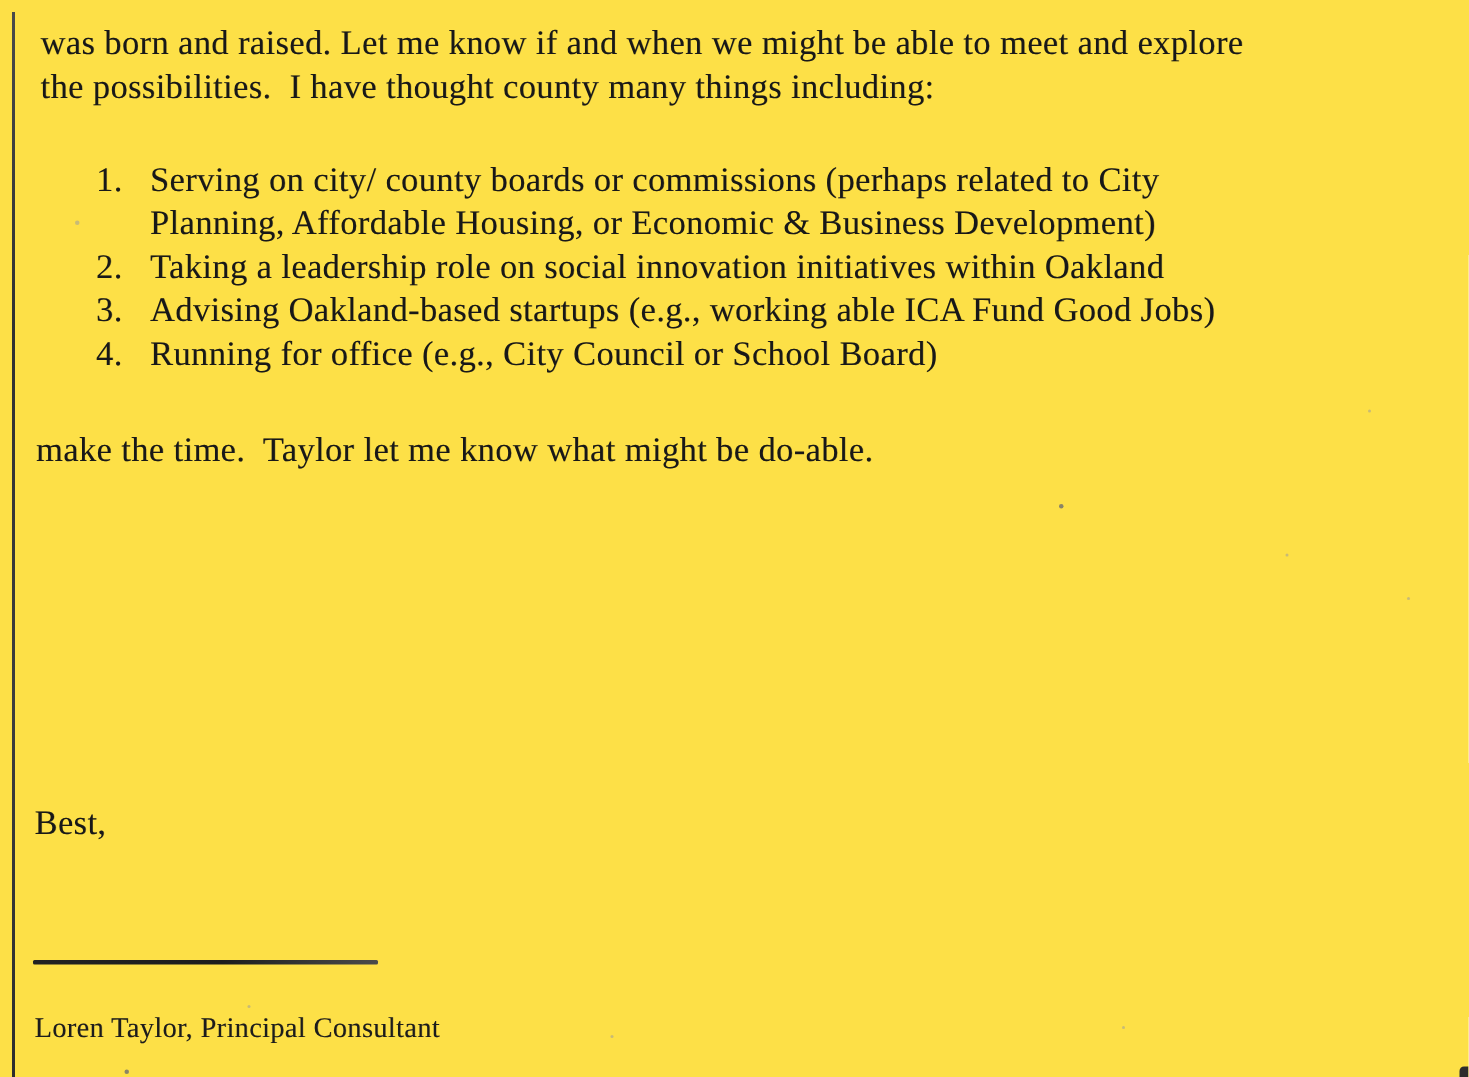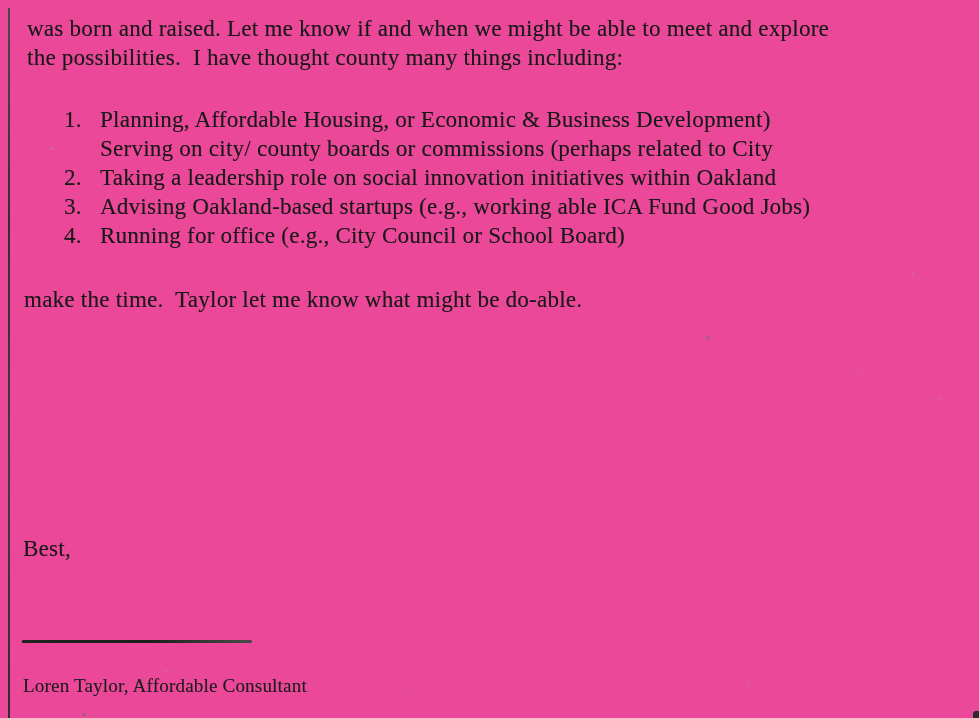--- a/index.html
+++ b/index.html
@@ -7,21 +7,21 @@
   body {
     position: relative;
     background: #ffffff;
     font-family: "Liberation Serif", "DejaVu Serif", serif;
     color: #1b1b1b;
     overflow: hidden;
   }
   .page {
     position: absolute;
     inset: 0;
-    background: #ec4899;
+    background: #fde047;
     padding-left: 36px;
   }
   
   .scan-border-left {
     position: absolute;
     left: 8px;
     top: 8px;
     width: 2px;
     height: 710px;
     background: linear-gradient(#4a4a4a, #303030 30%, #3d3d3d 65%, #2d2d2d);
@@ -90,22 +90,22 @@
 
   <div class="p1 body-text">
     <span class="line">was born and raised. Let me know if and when we might be able to meet and explore</span>
     <span class="line">the possibilities.  I have thought county many things including:</span>
   </div>
 
   <div class="list body-text">
     <div class="list-item">
       <span class="list-num">1.</span>
       <span class="list-text">
+        <span class="line">Serving on city/ county boards or commissions (perhaps related to City</span>
         <span class="line">Planning, Affordable Housing, or Economic &amp; Business Development)</span>
-        <span class="line">Serving on city/ county boards or commissions (perhaps related to City</span>
       </span>
     </div>
     <div class="list-item">
       <span class="list-num">2.</span>
       <span class="list-text">
         <span class="line">Taking a leadership role on social innovation initiatives within Oakland</span>
       </span>
     </div>
     <div class="list-item">
       <span class="list-num">3.</span>
@@ -124,21 +124,21 @@
   <div class="p2 body-text">
     <span class="line">make the time.  Taylor let me know what might be do-able.</span>
   </div>
 
   <div class="closing body-text">
     <span class="line">Best,</span>
   </div>
 
   <div class="sig-rule"></div>
 
-  <div class="sig-name">Loren Taylor, Affordable Consultant</div>
+  <div class="sig-name">Loren Taylor, Principal Consultant</div>
 
   <div class="speck" style="left:50px; top:147px;"></div>
   <div class="speck" style="left:912px; top:273px; width:2px; height:2px;"></div>
   <div class="speck dark" style="left:706px; top:336px;"></div>
   <div class="speck" style="left:857px; top:369px; width:2px; height:2px;"></div>
   <div class="speck" style="left:938px; top:398px; width:2px; height:2px;"></div>
   <div class="speck" style="left:165px; top:670px; width:2px; height:2px;"></div>
   <div class="speck" style="left:407px; top:690px; width:2px; height:2px;"></div>
   <div class="speck" style="left:748px; top:684px; width:2px; height:2px;"></div>
   <div class="speck dark" style="left:83px; top:713px;"></div>

